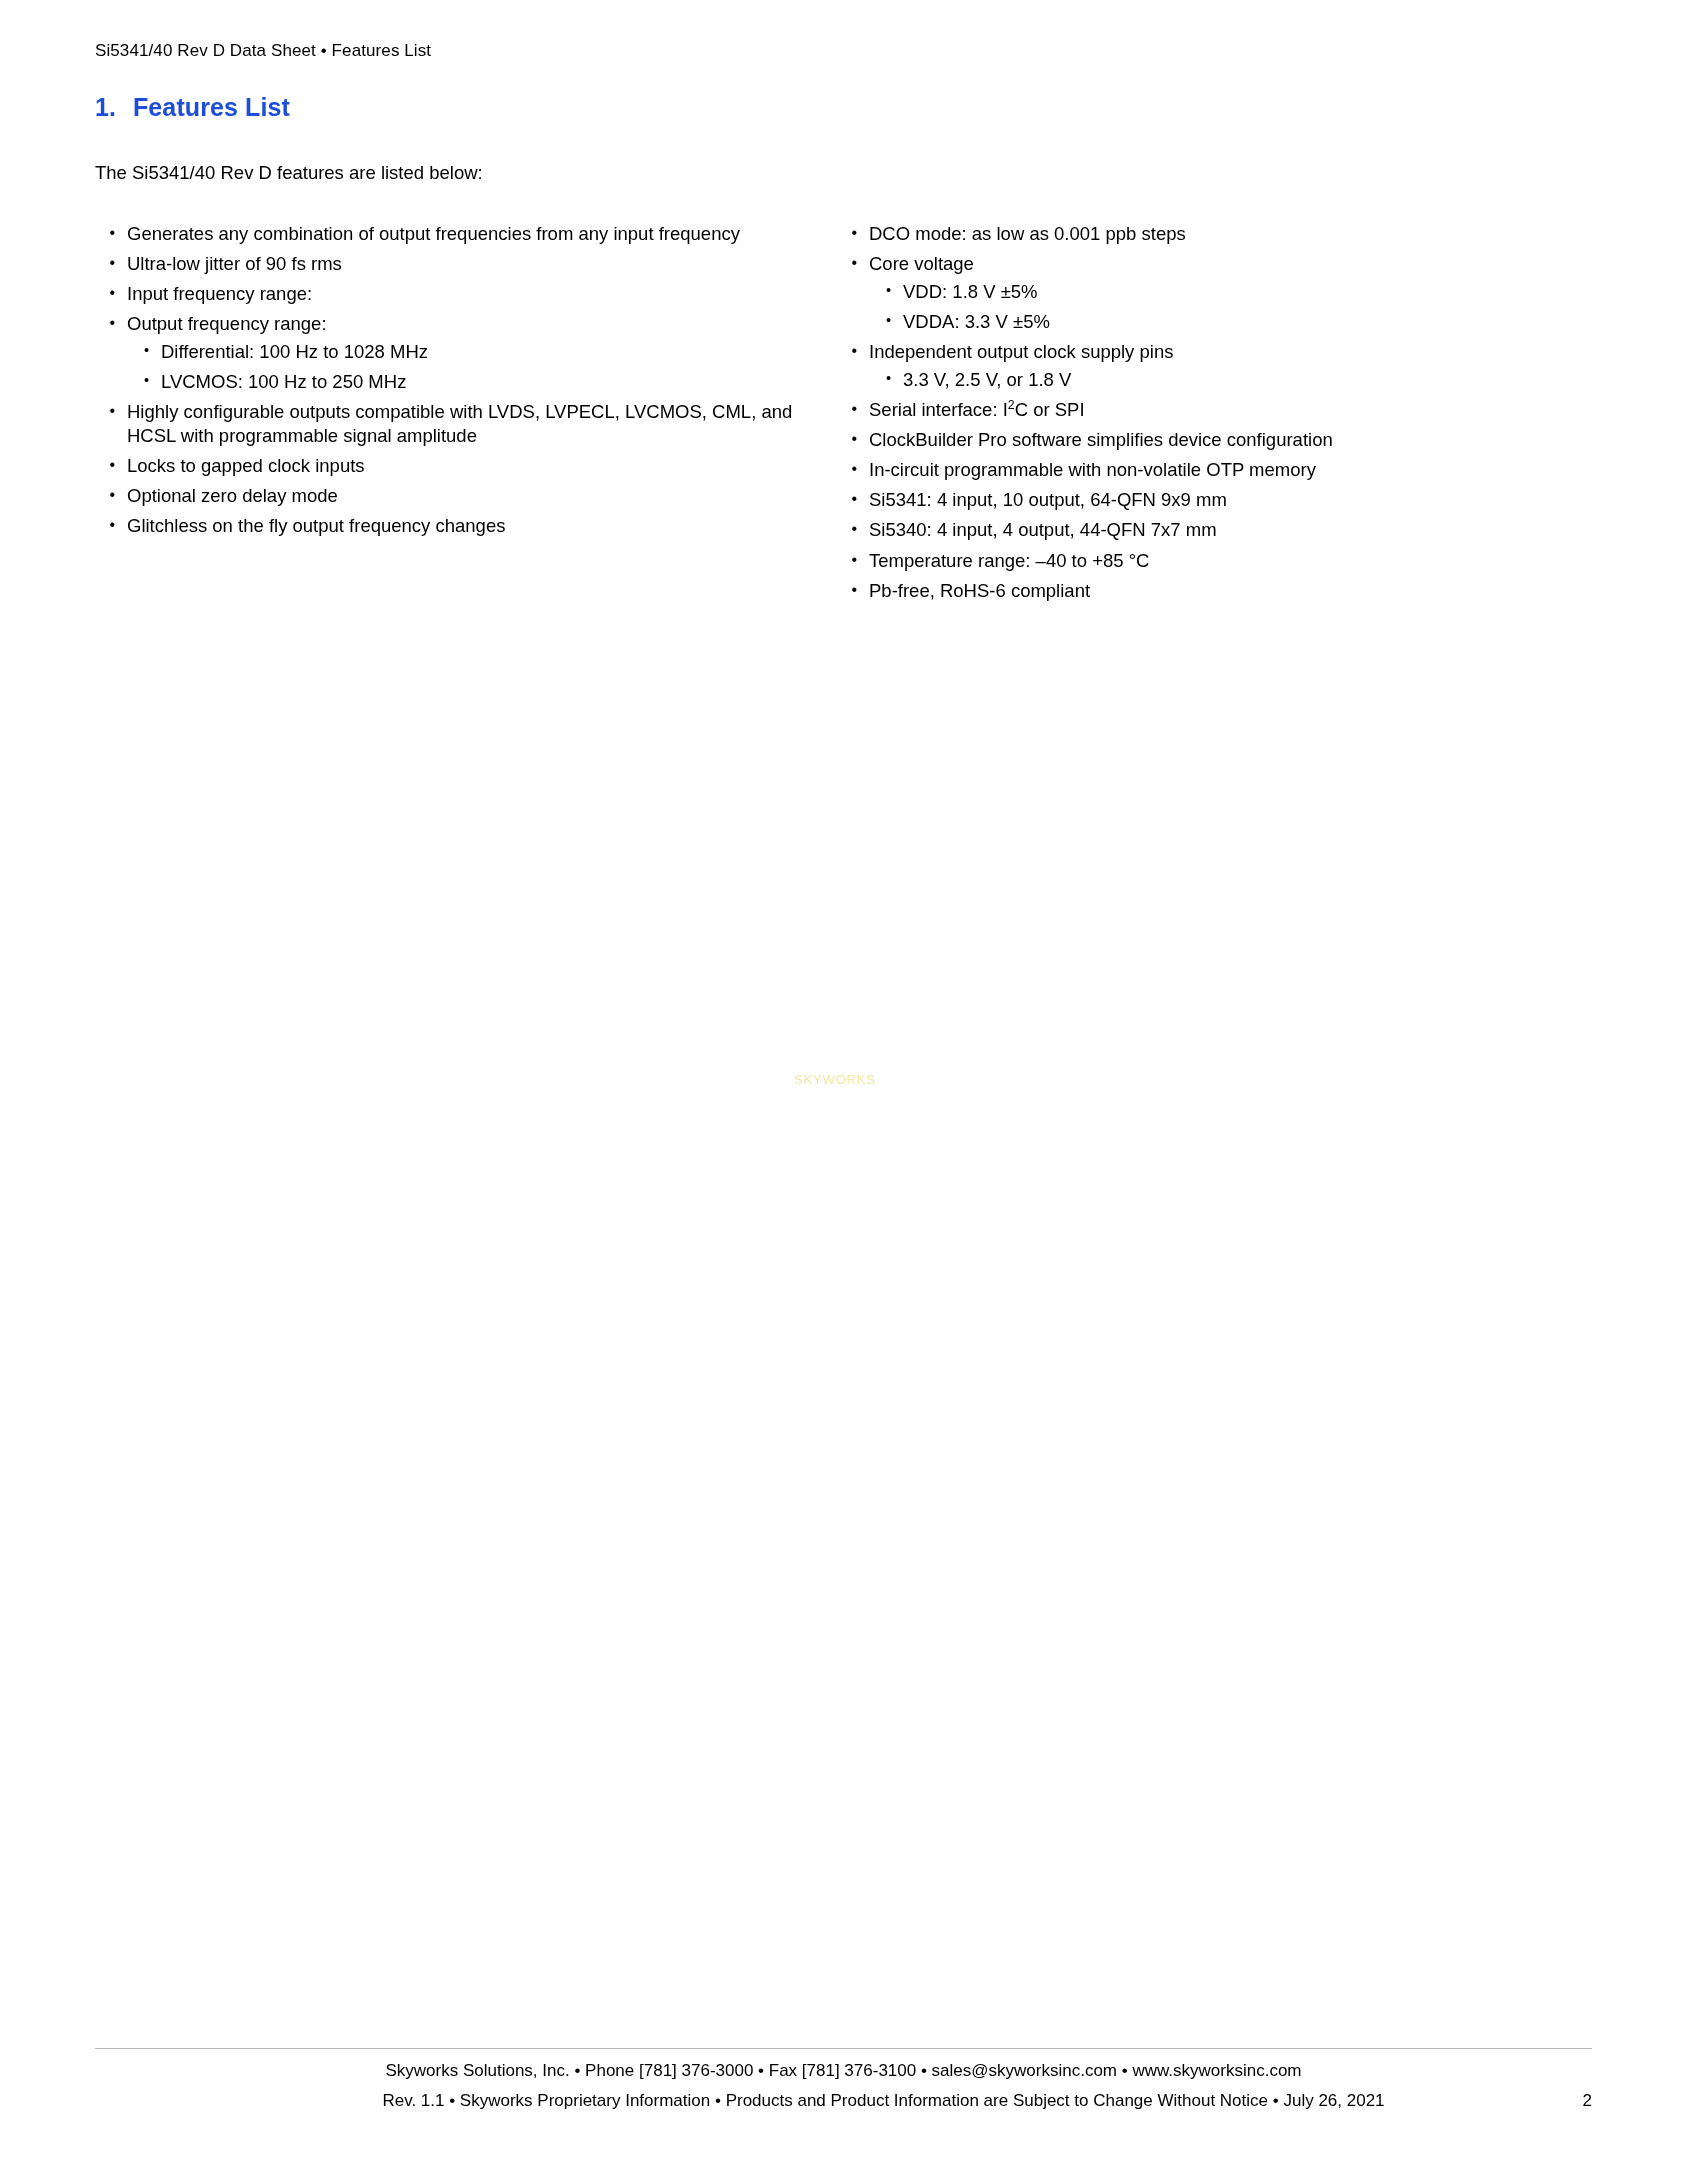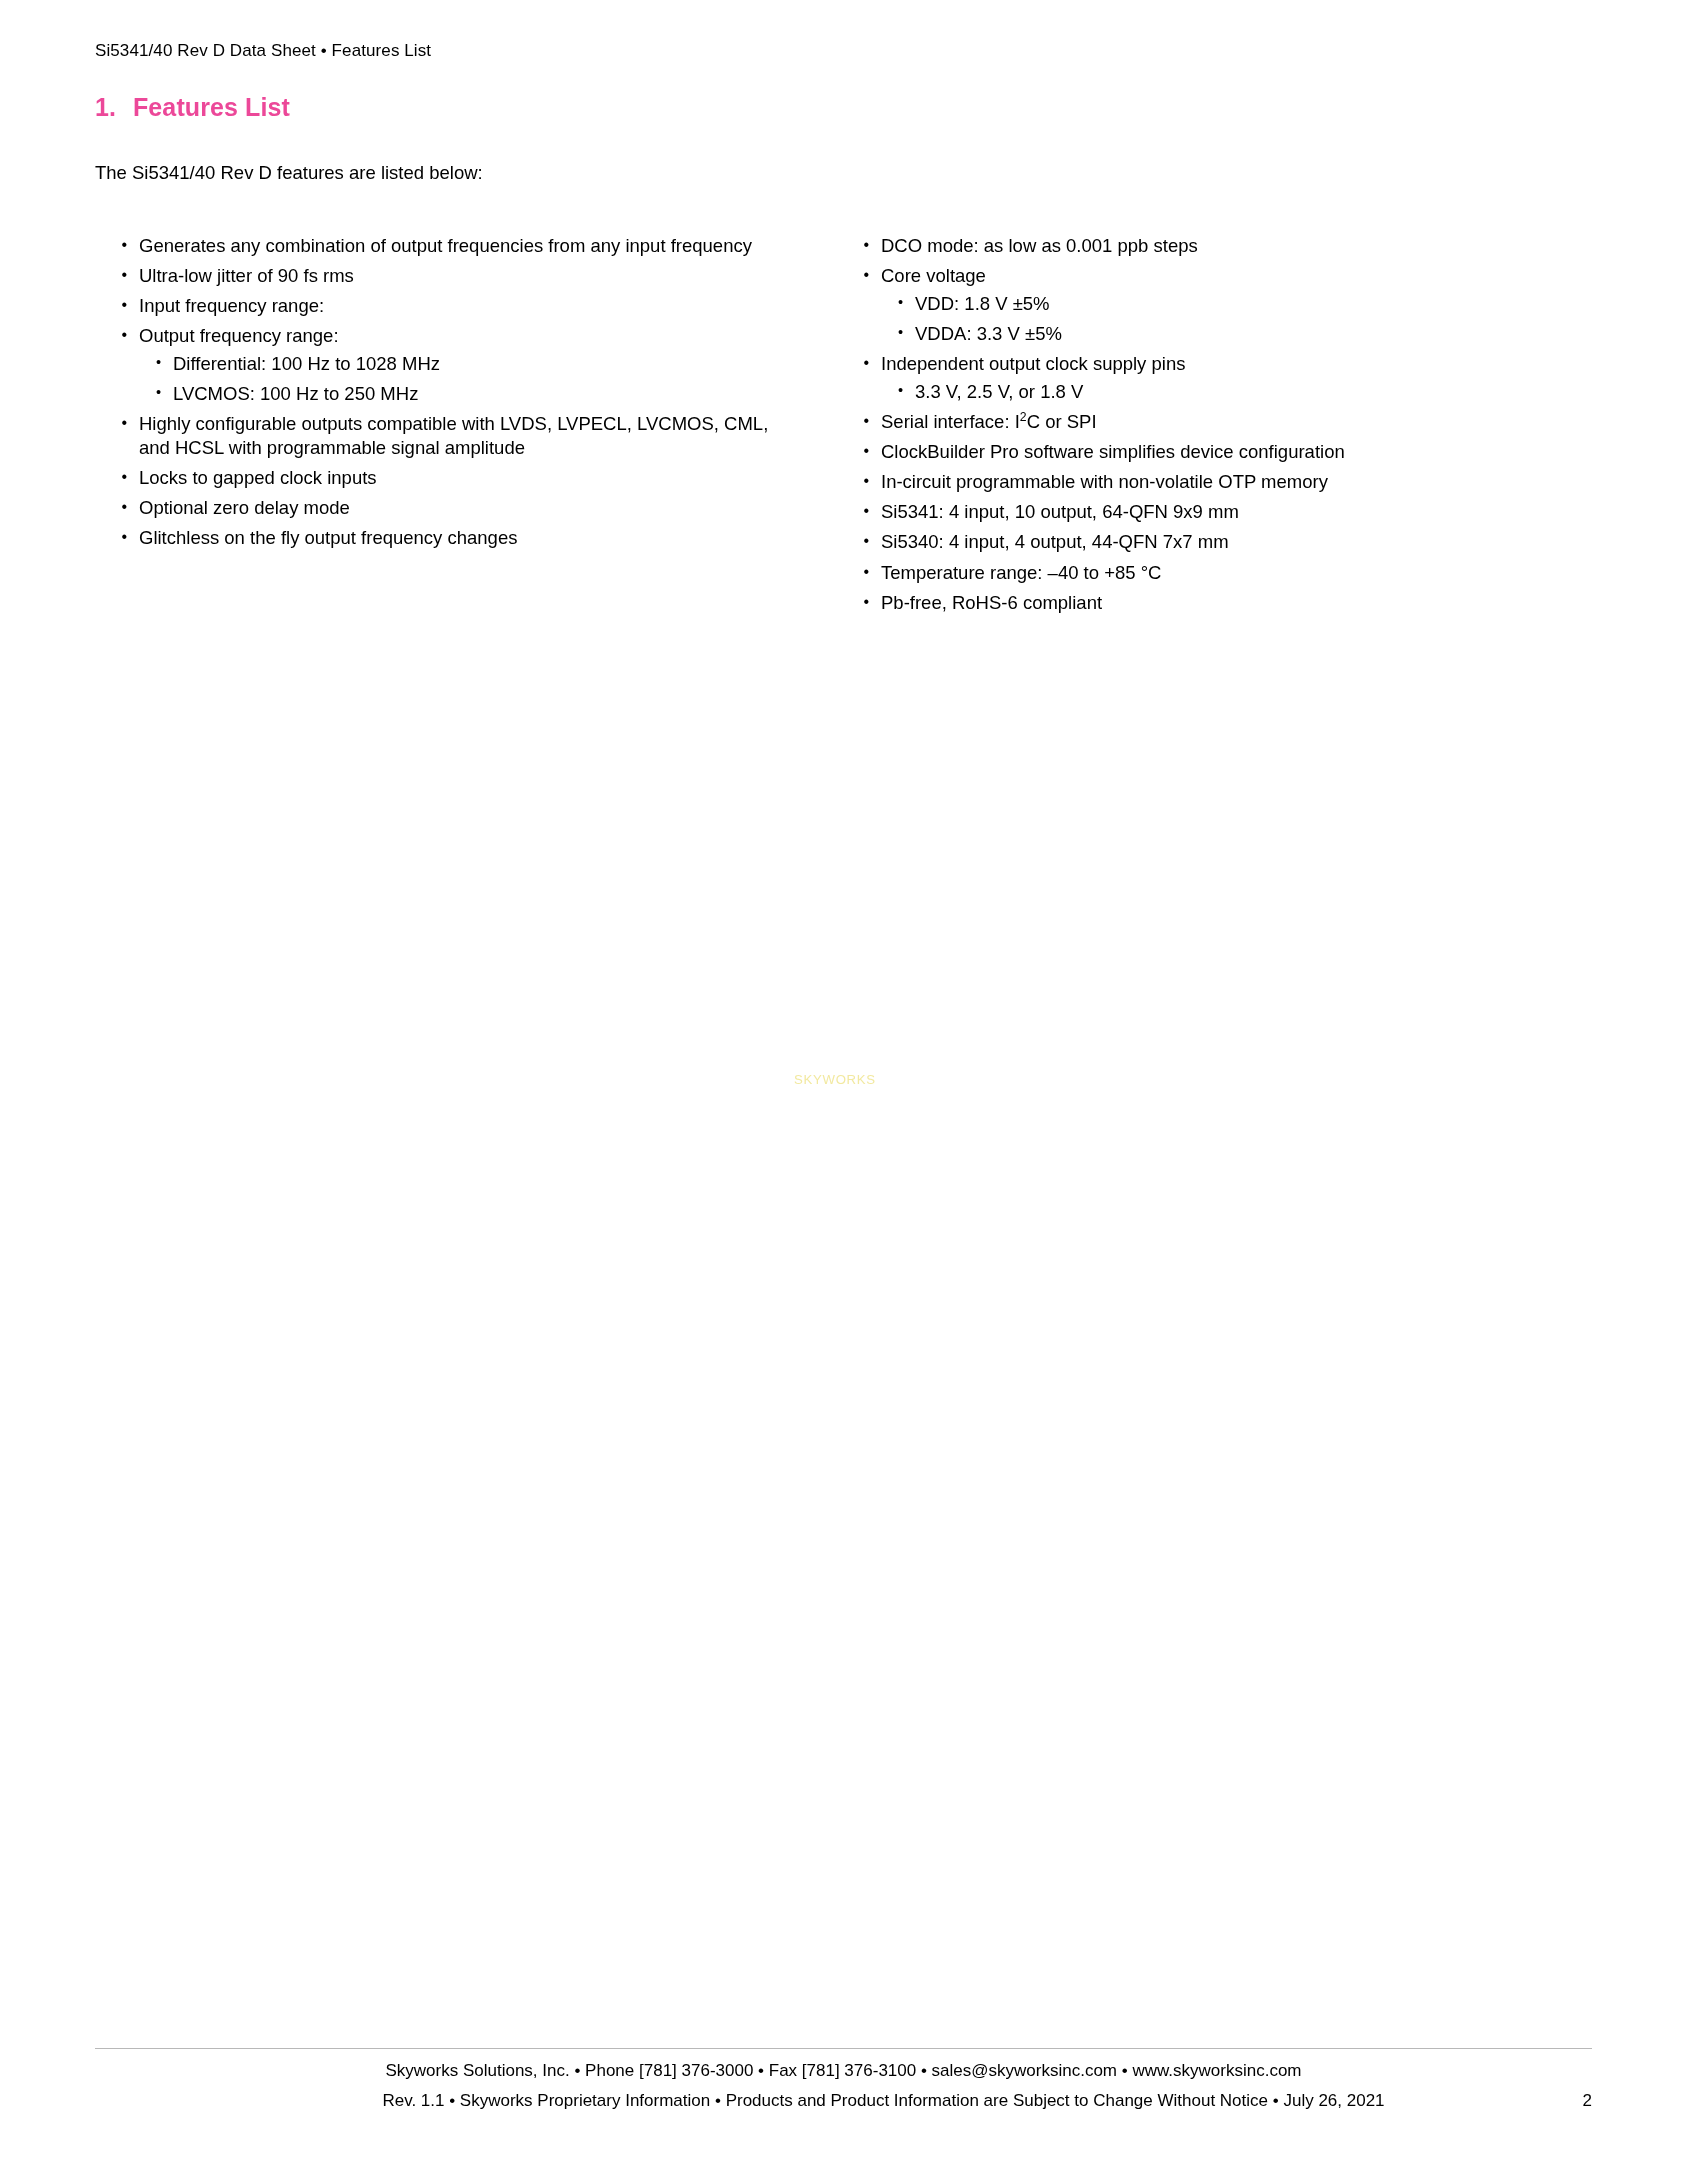--- a/index.html
+++ b/index.html
@@ -28,21 +28,21 @@
     font-size: 17px;
     color: #000000;
     letter-spacing: 0.1px;
   }
 
   
   .section-title {
     position: absolute;
     top: 93px;
     left: 95px;
-    color: #ec4899;
+    color: #1d4ed8;
     font-size: 25px;
     font-weight: bold;
     letter-spacing: 0.1px;
   }
   .section-title .num {
     display: inline-block;
     width: 38px;
   }
 
   
@@ -58,21 +58,21 @@
     position: absolute;
     top: 222px;
     font-size: 18.5px;
     line-height: 1.30;
   }
   .col-left { left: 95px; width: 701px; }
   .col-right { left: 837px; width: 701px; }
 
   ul.lvl1 {
     list-style: none;
-    margin: 12px;
+    margin: 0;
     padding: 0;
   }
   ul.lvl1 > li {
     position: relative;
     padding-left: 32px;
     margin-bottom: 6px;
   }
   ul.lvl1 > li::before {
     content: "\2022";
     position: absolute;

